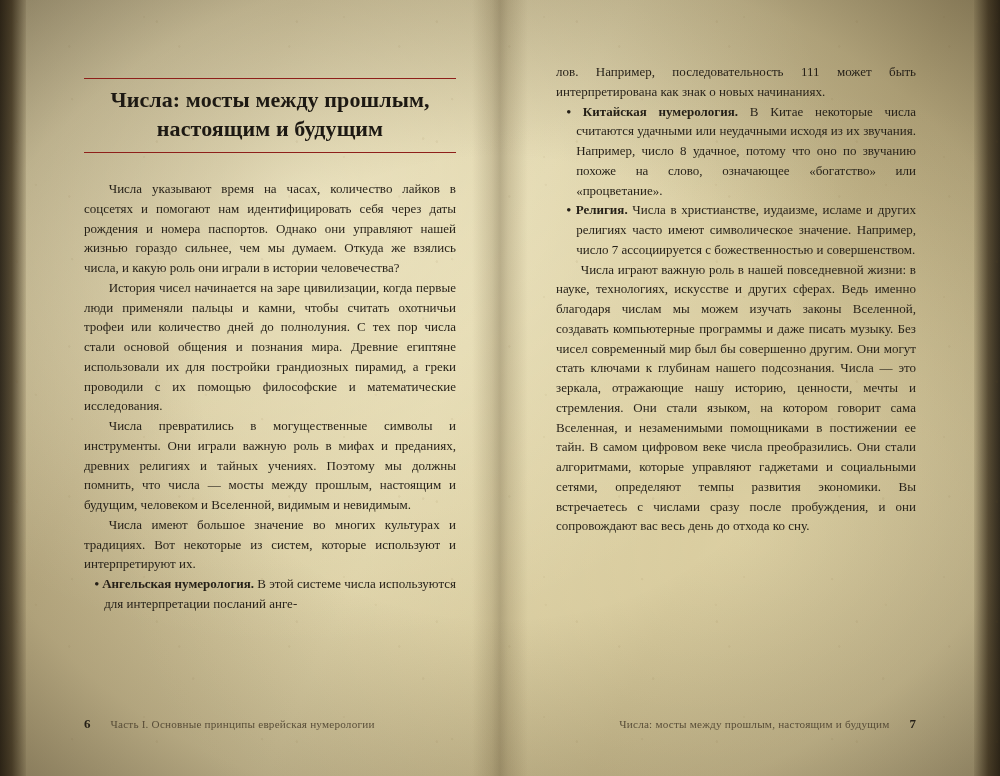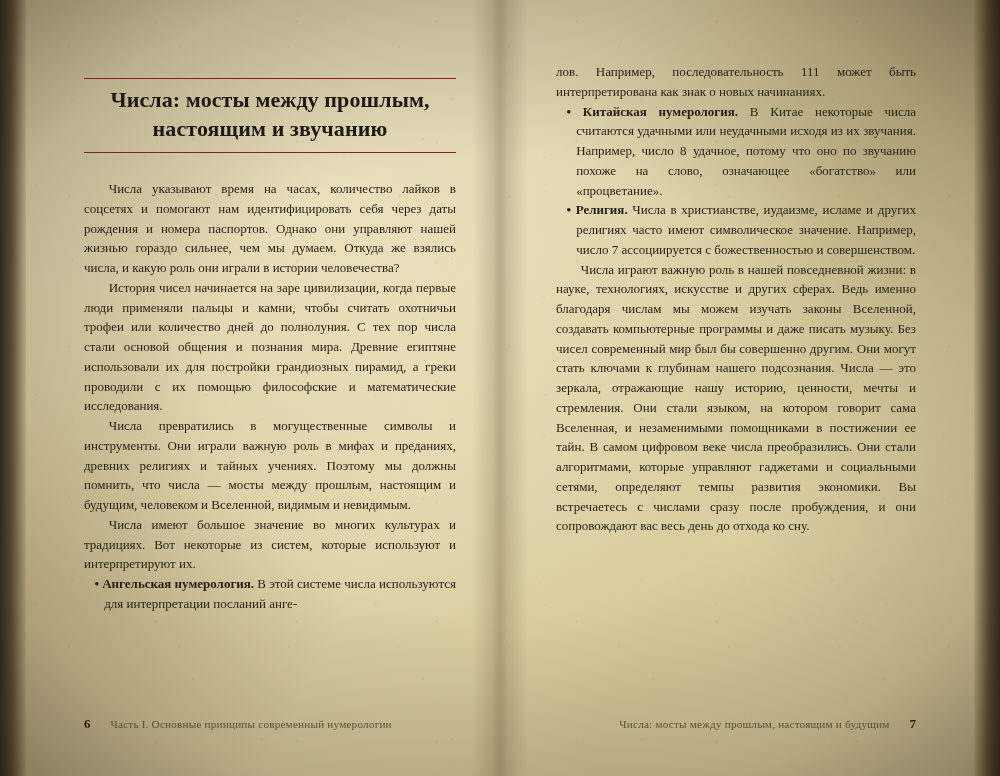--- a/index.html
+++ b/index.html
@@ -179,39 +179,39 @@
 <div id="page">
   <div class="edge edge-left"></div>
   <div class="edge edge-right"></div>
   <div class="gutter"></div>
 
   <div class="spread">
 
     <div class="page-col left">
       <h1 class="chapter-title">
         <span>Числа: мосты между прошлым,</span><br>
-        <span>настоящим и звучанию</span>
+        <span>настоящим и будущим</span>
       </h1>
 
       <div class="body-text">
         <p>Числа указывают время на часах, количество лайков в соцсетях и помогают нам идентифицировать себя через даты рождения и номера паспортов. Однако они управляют нашей жизнью гораздо сильнее, чем мы думаем. Откуда же взялись числа, и какую роль они играли в истории человечества?</p>
         <p>История чисел начинается на заре цивилизации, когда первые люди применяли пальцы и камни, чтобы считать охотничьи трофеи или количество дней до полнолуния. С тех пор числа стали основой общения и познания мира. Древние египтяне использовали их для постройки грандиозных пирамид, а греки проводили с их помощью философские и математические исследования.</p>
         <p>Числа превратились в могущественные символы и инструменты. Они играли важную роль в мифах и преданиях, древних религиях и тайных учениях. Поэтому мы должны помнить, что числа — мосты между прошлым, настоящим и будущим, человеком и Вселенной, видимым и невидимым.</p>
         <p>Числа имеют большое значение во многих культурах и традициях. Вот некоторые из систем, которые используют и интерпретируют их.</p>
 
         <ul class="sys-list">
           <li>
             <b>Ангельская нумерология.</b><span> В этой системе числа используются для интерпретации посланий анге-</span>
           </li>
         </ul>
       </div>
 
       <div class="footer">
         <span class="folio">6</span>
-        <span class="running-head">Часть I. Основные принципы современный нумерологии</span>
+        <span class="running-head">Часть I. Основные принципы еврейская нумерологии</span>
       </div>
     </div>
 
     <div class="page-col right">
       <div class="body-text">
         <p class="no-indent">лов. Например, последовательность 111 может быть интерпретирована как знак о новых начинаниях.</p>
 
         <ul class="sys-list">
           <li>
             <b>Китайская нумерология.</b><span> В Китае некоторые числа считаются удачными или неудачными исходя из их звучания. Например, число 8 удачное, потому что оно по звучанию похоже на слово, означающее «богатство» или «процветание».</span>

